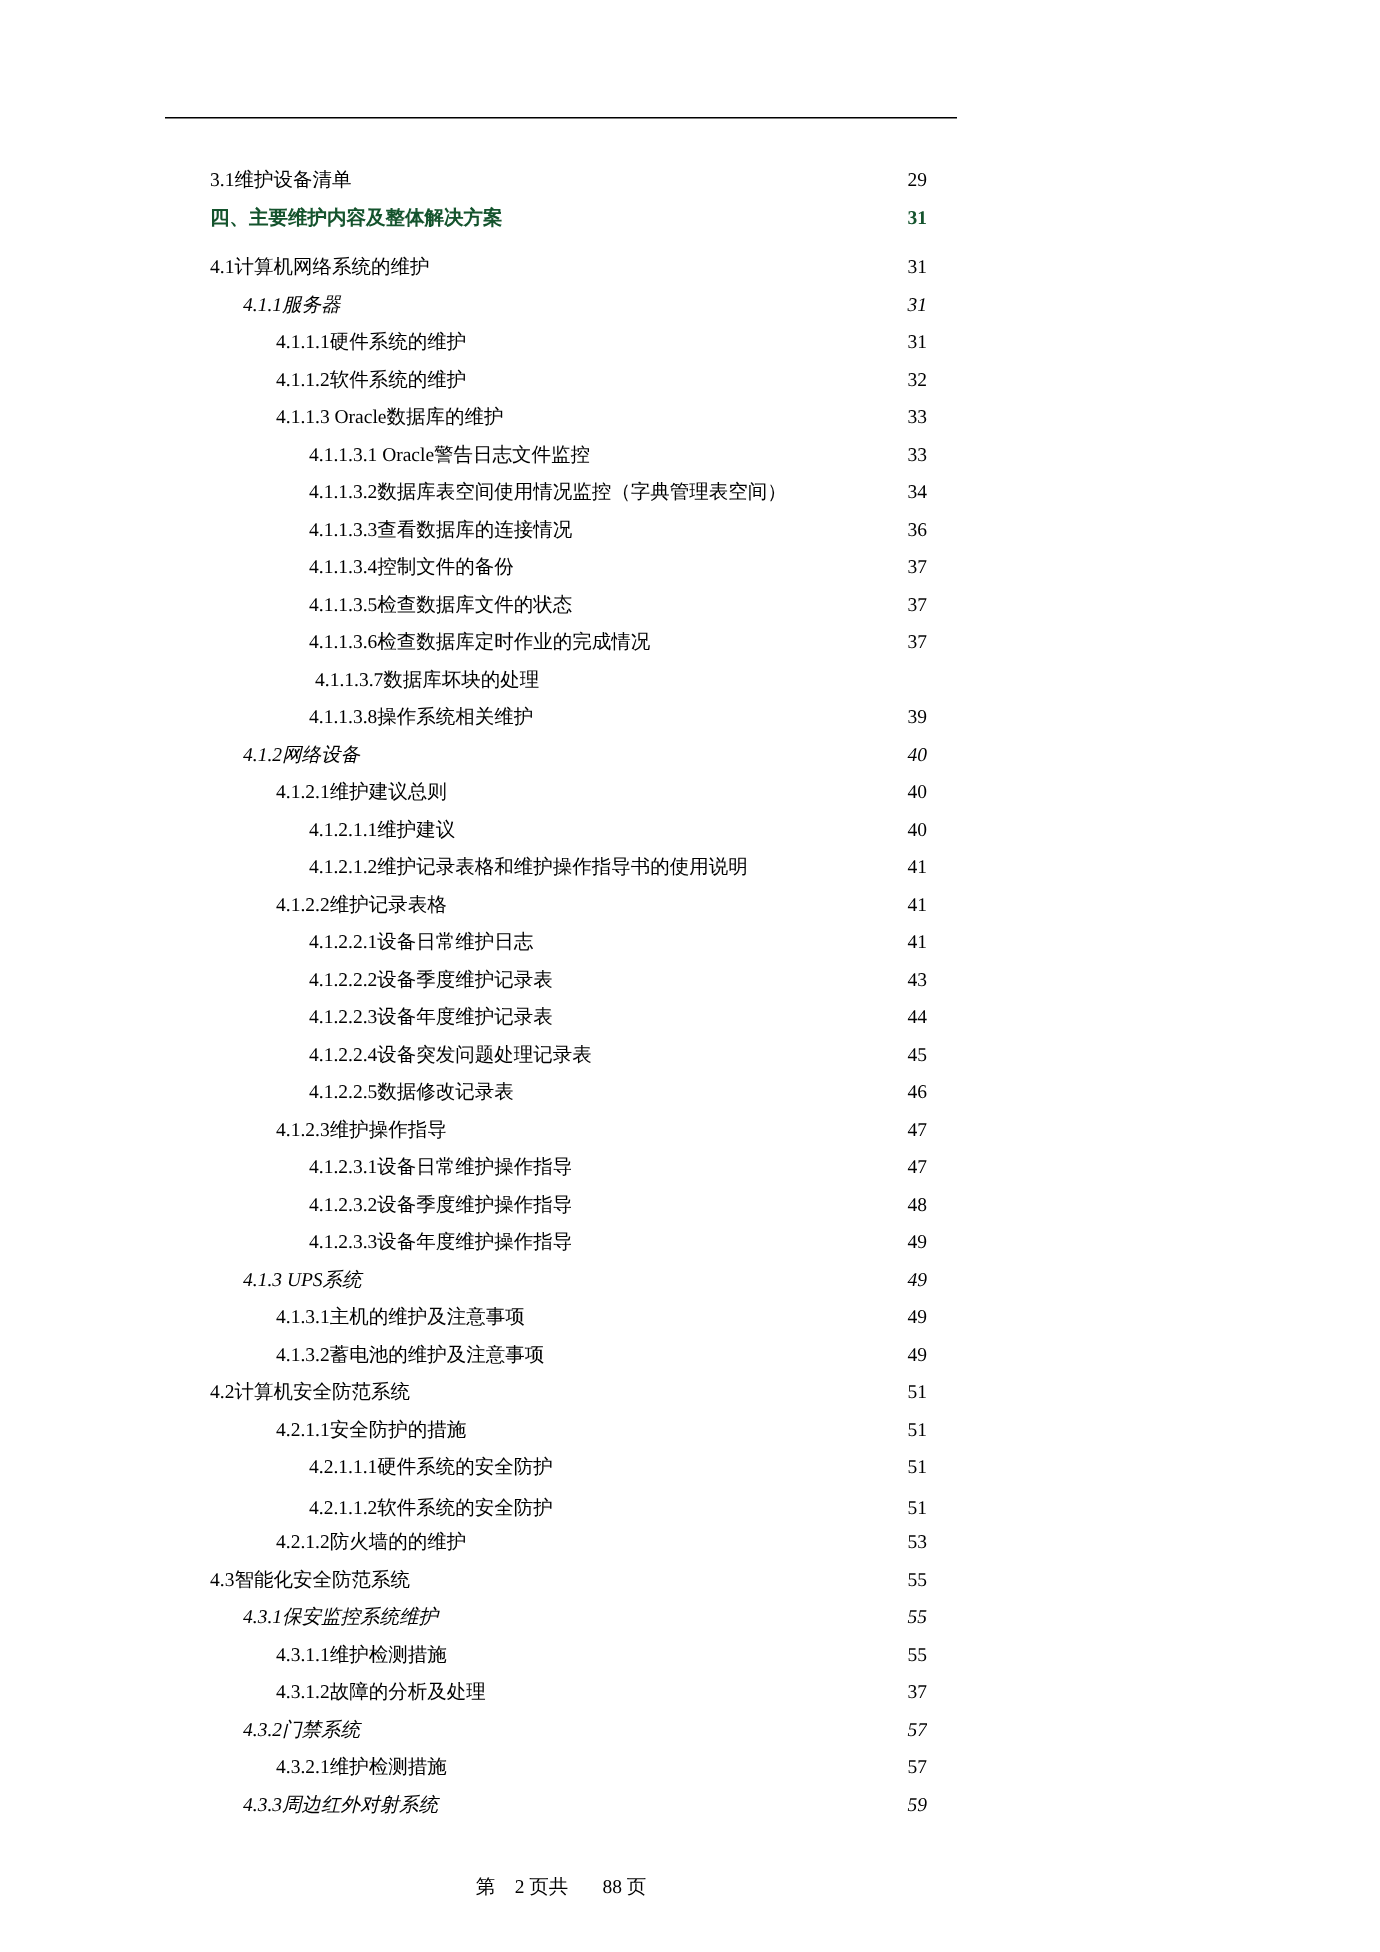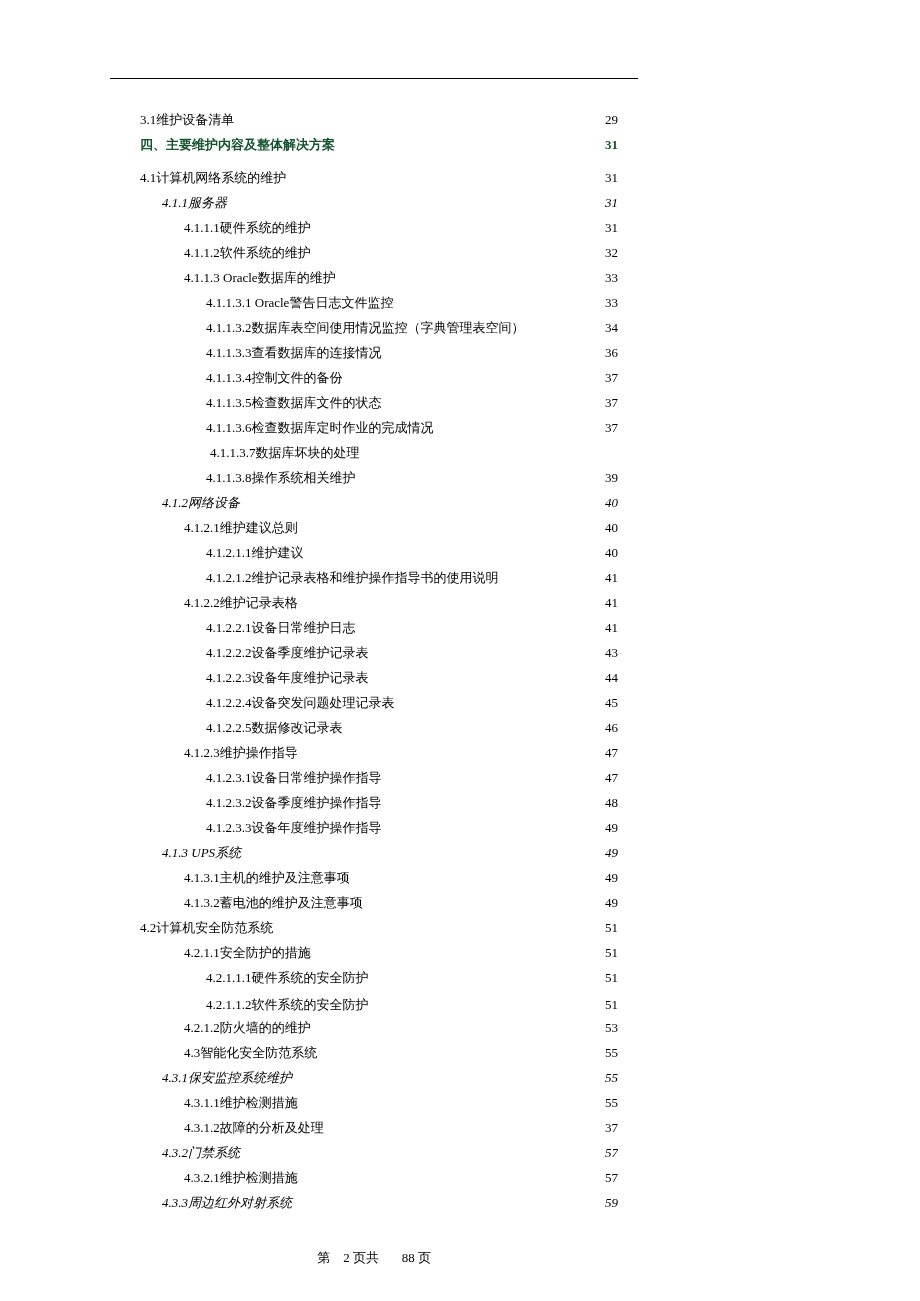--- a/index.html
+++ b/index.html
@@ -262,21 +262,21 @@
       <div class="toc-row level-4" style="height: 25px; align-items: center;">
         <span class="title">4.2.1.1.2软件系统的安全防护 </span>
         <span class="leader"></span>
         <span class="page-num"> 51</span>
       </div>
       <div class="toc-row level-3" style="height: 25px;">
         <span class="title">4.2.1.2防火墙的的维护 </span>
         <span class="leader"></span>
         <span class="page-num"> 53</span>
       </div>
-      <div class="toc-row level-1" style="height: 25px; margin-left: 44px;">
+      <div class="toc-row level-1" style="height: 25px;">
         <span class="title">4.3智能化安全防范系统 </span>
         <span class="leader"></span>
         <span class="page-num"> 55</span>
       </div>
       <div class="toc-row level-2 italic" style="height: 25px;">
         <span class="title">4.3.1保安监控系统维护 </span>
         <span class="leader"></span>
         <span class="page-num"> 55</span>
       </div>
       <div class="toc-row level-3" style="height: 25px;">

